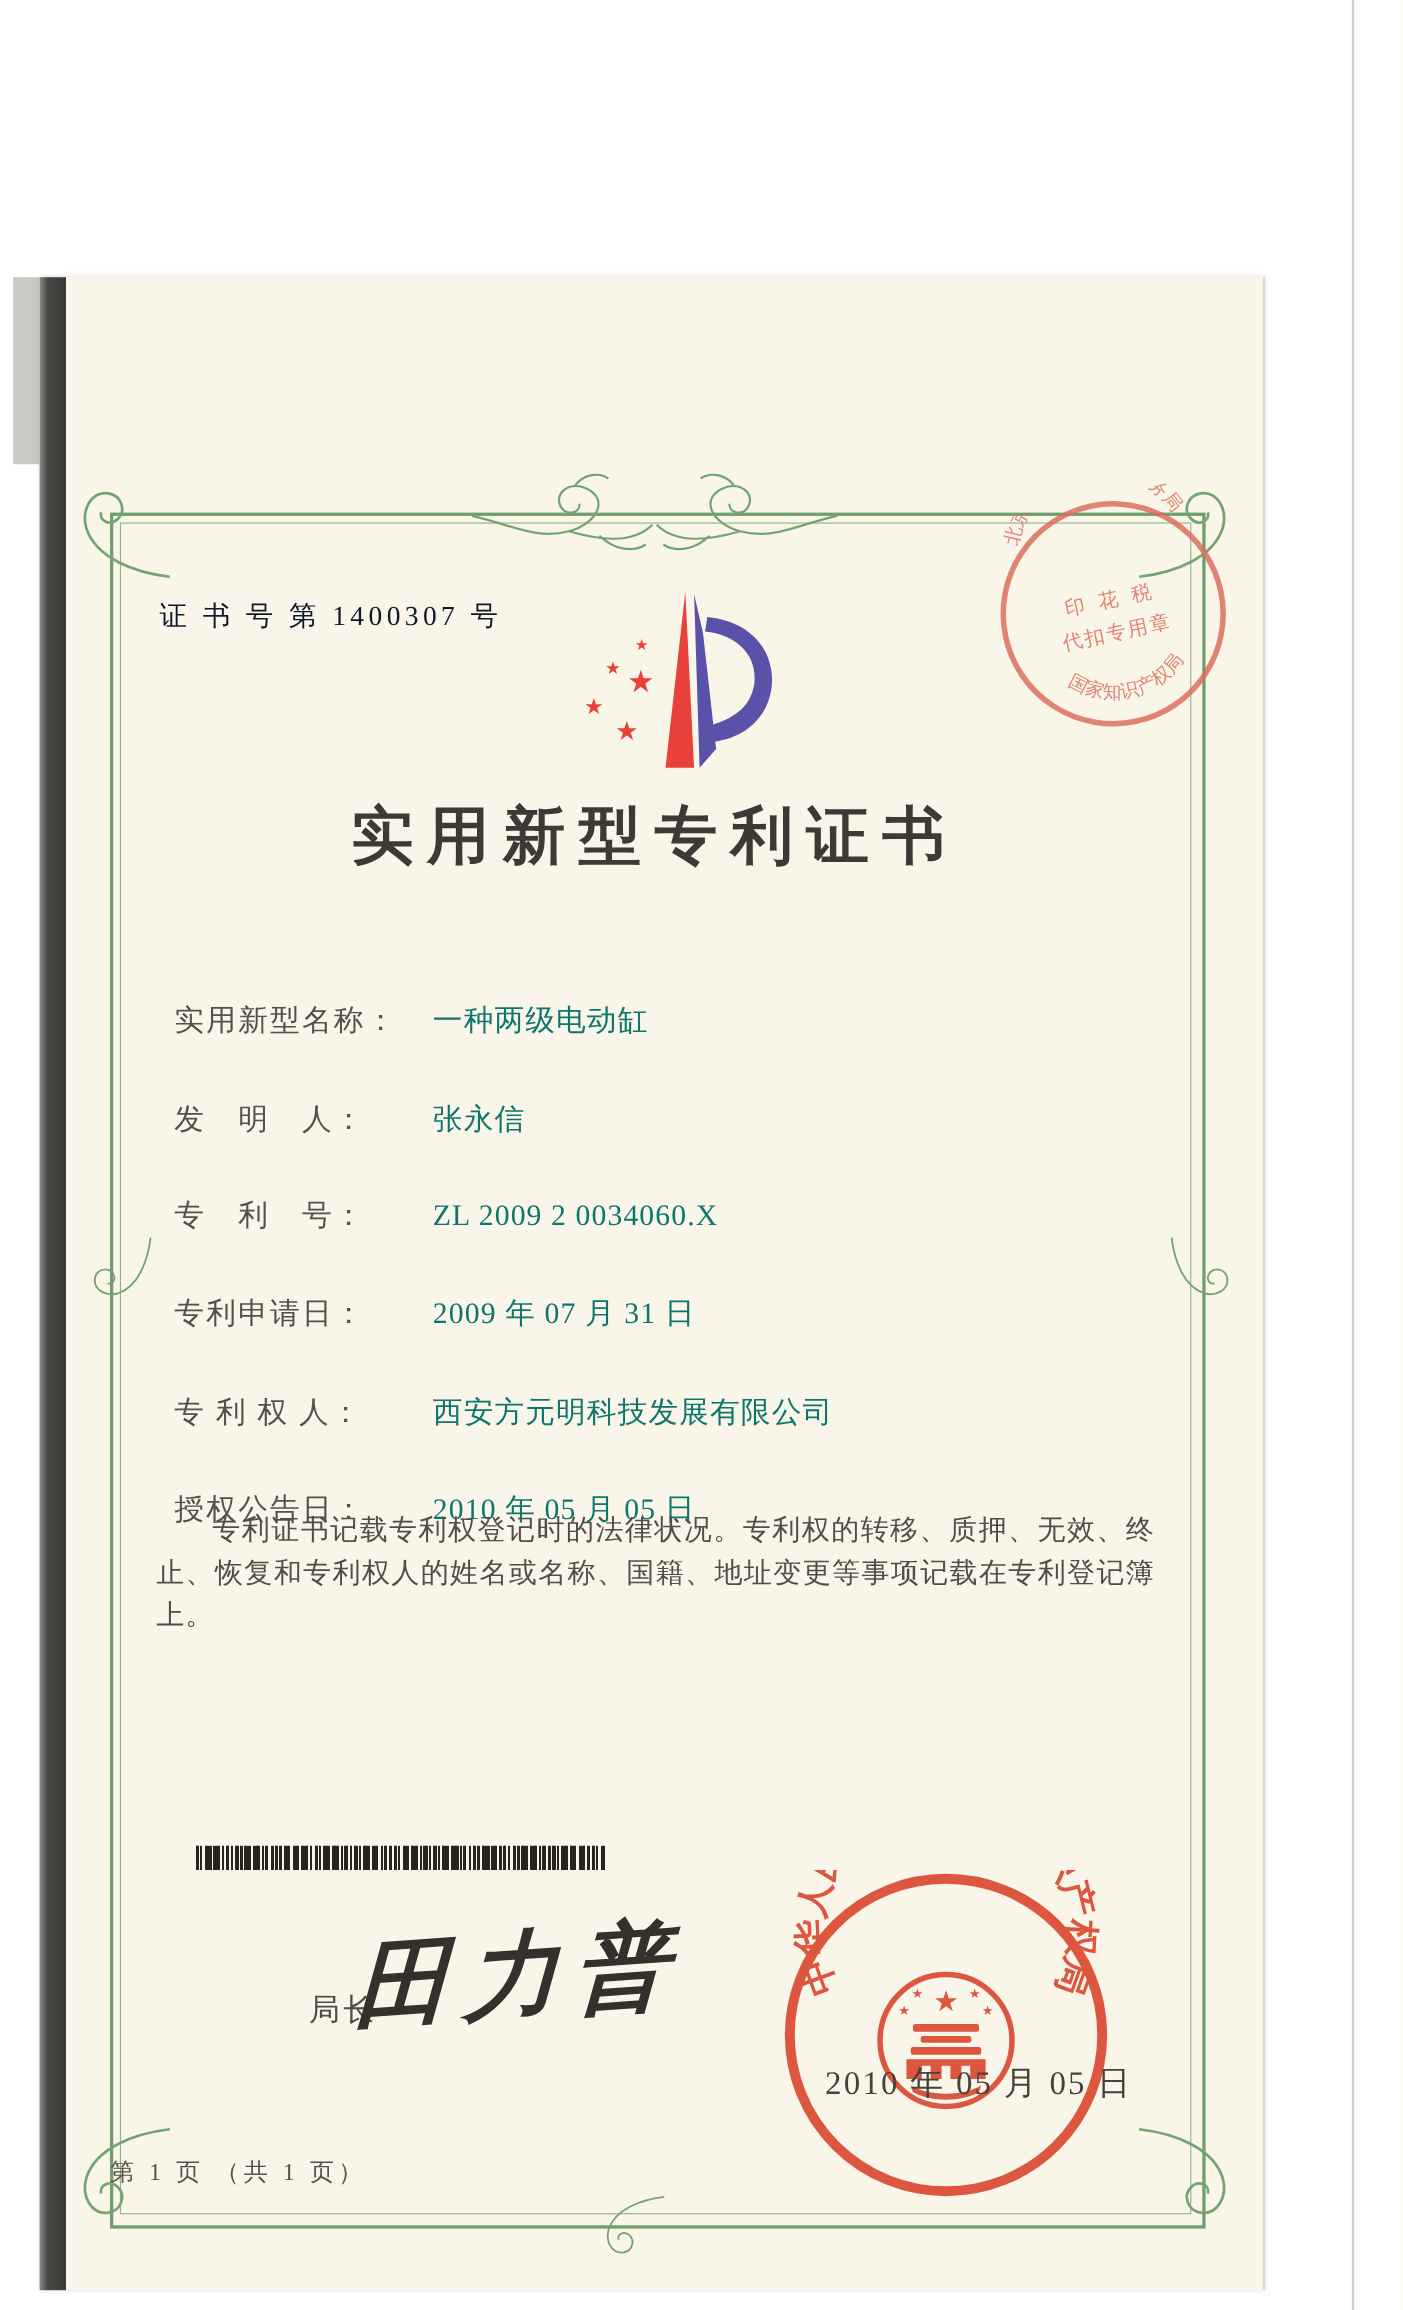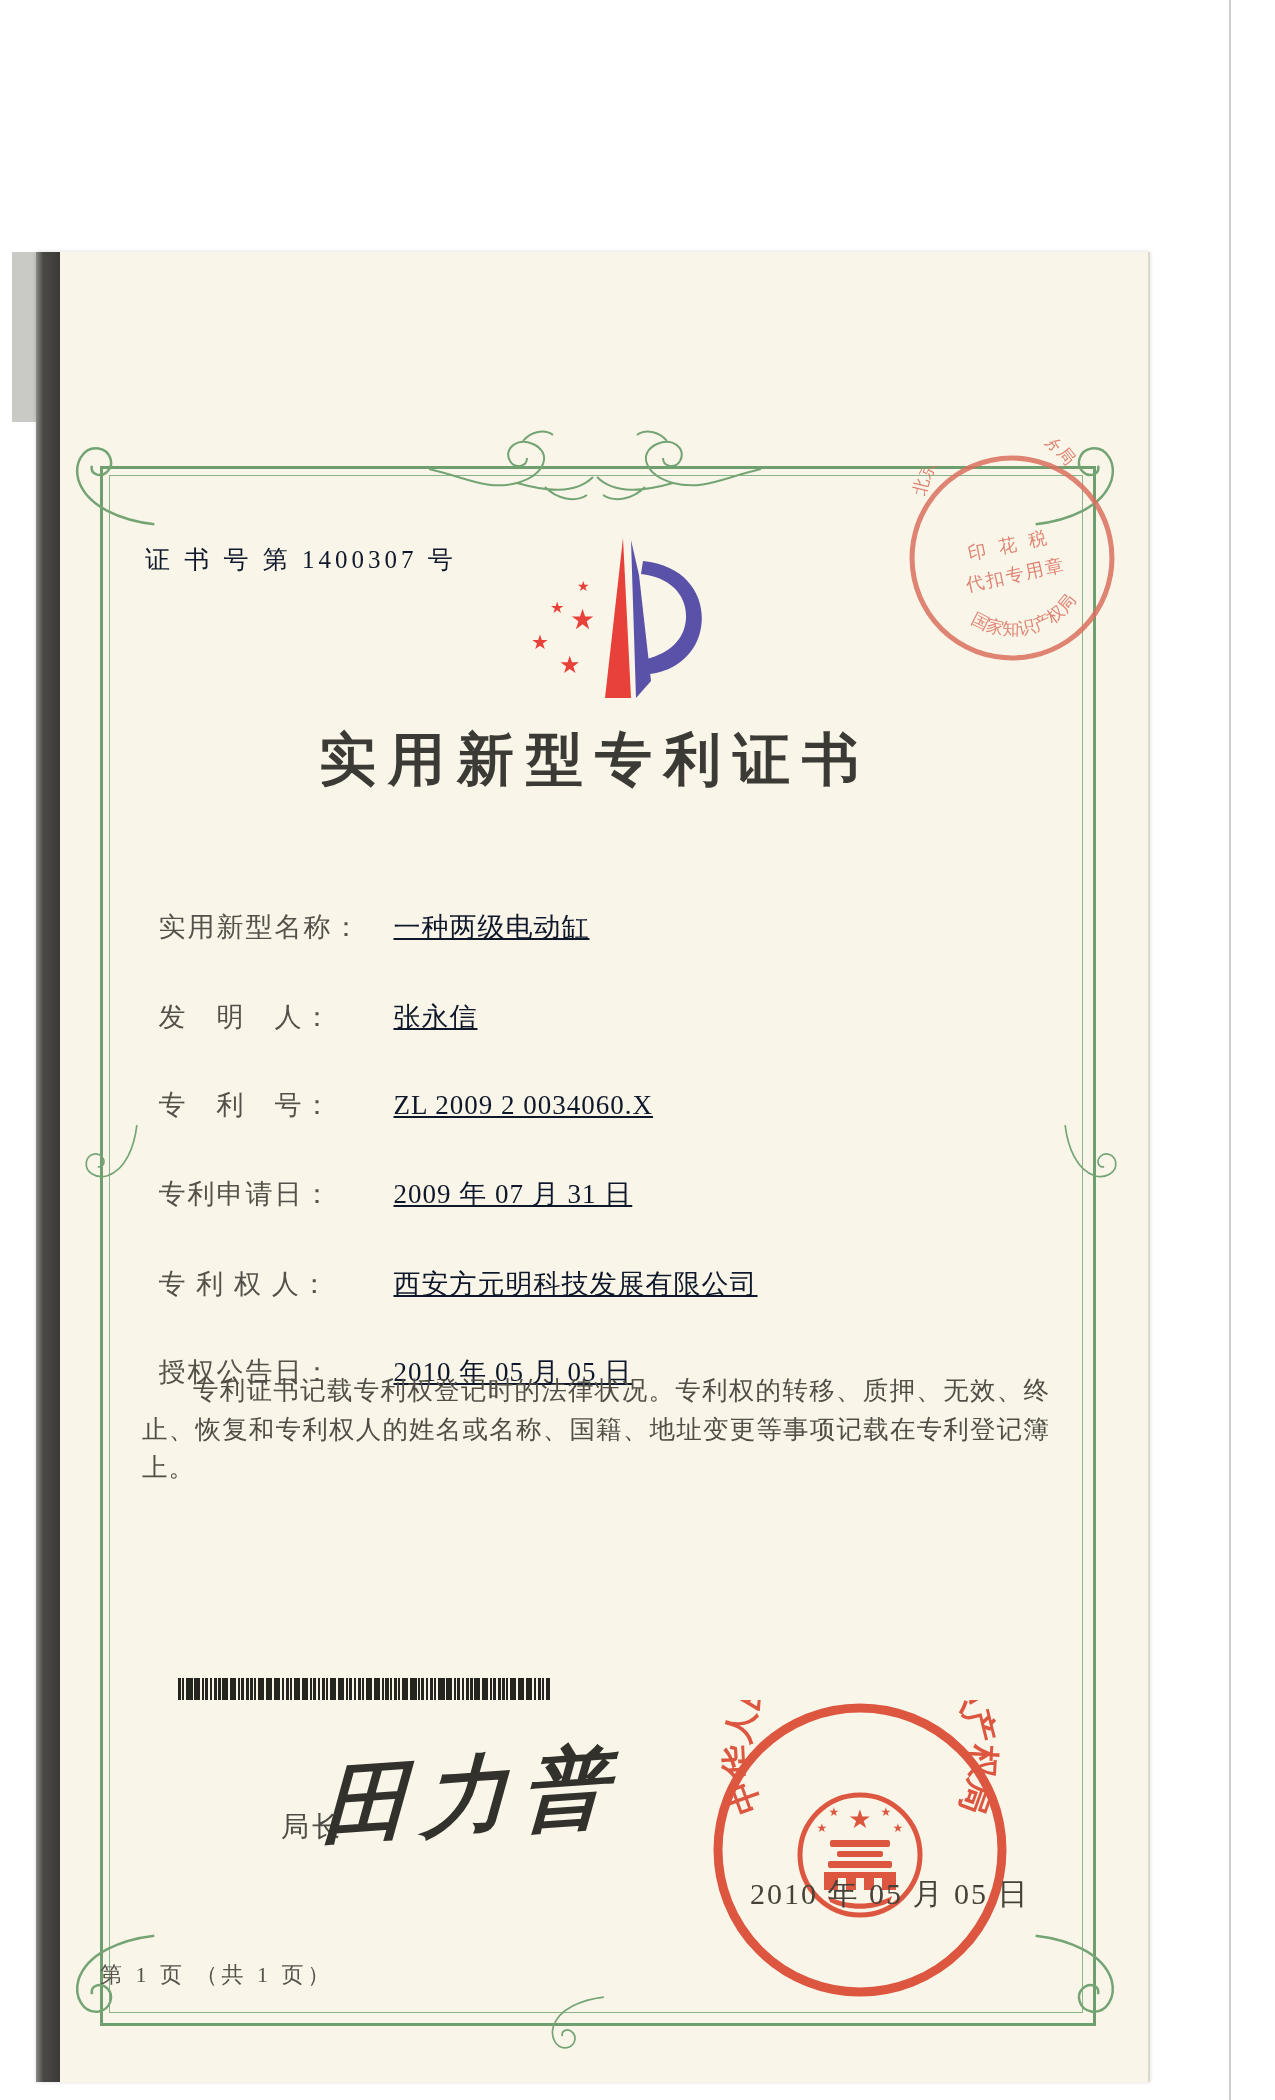--- a/index.html
+++ b/index.html
@@ -45,21 +45,21 @@
   
   .cert-no{
     left:145px;top:543px;font-size:25px;color:#0f172a;letter-spacing:4px;
   }
   .doc-title{
     left:100px;top:722px;width:990px;text-align:center;
     font-size:57px;font-weight:bold;color:#3c3a35;letter-spacing:12px;
   }
   .field-row{left:145px;font-size:27px;color:#55514a;white-space:pre;}
   .field-row .lbl{display:inline-block;min-width:235px;letter-spacing:2px;}
-  .field-row .val{letter-spacing:1px;color:#0f172a;text-decoration:underline;}
+  .field-row .val{letter-spacing:1px;color:#0f766e;}
   .f0{top:878px;} .f1{top:968px;} .f2{top:1056px;}
   .f3{top:1145px;} .f4{top:1235px;} .f5{top:1323px;}
 
   .body-text{
     left:142px;top:1372px;width:908px;
     font-size:25.5px;line-height:38.5px;color:#524e47;
     text-align:justify;letter-spacing:1px;
   }
   .body-text p{margin:0;text-indent:2em;}
 

